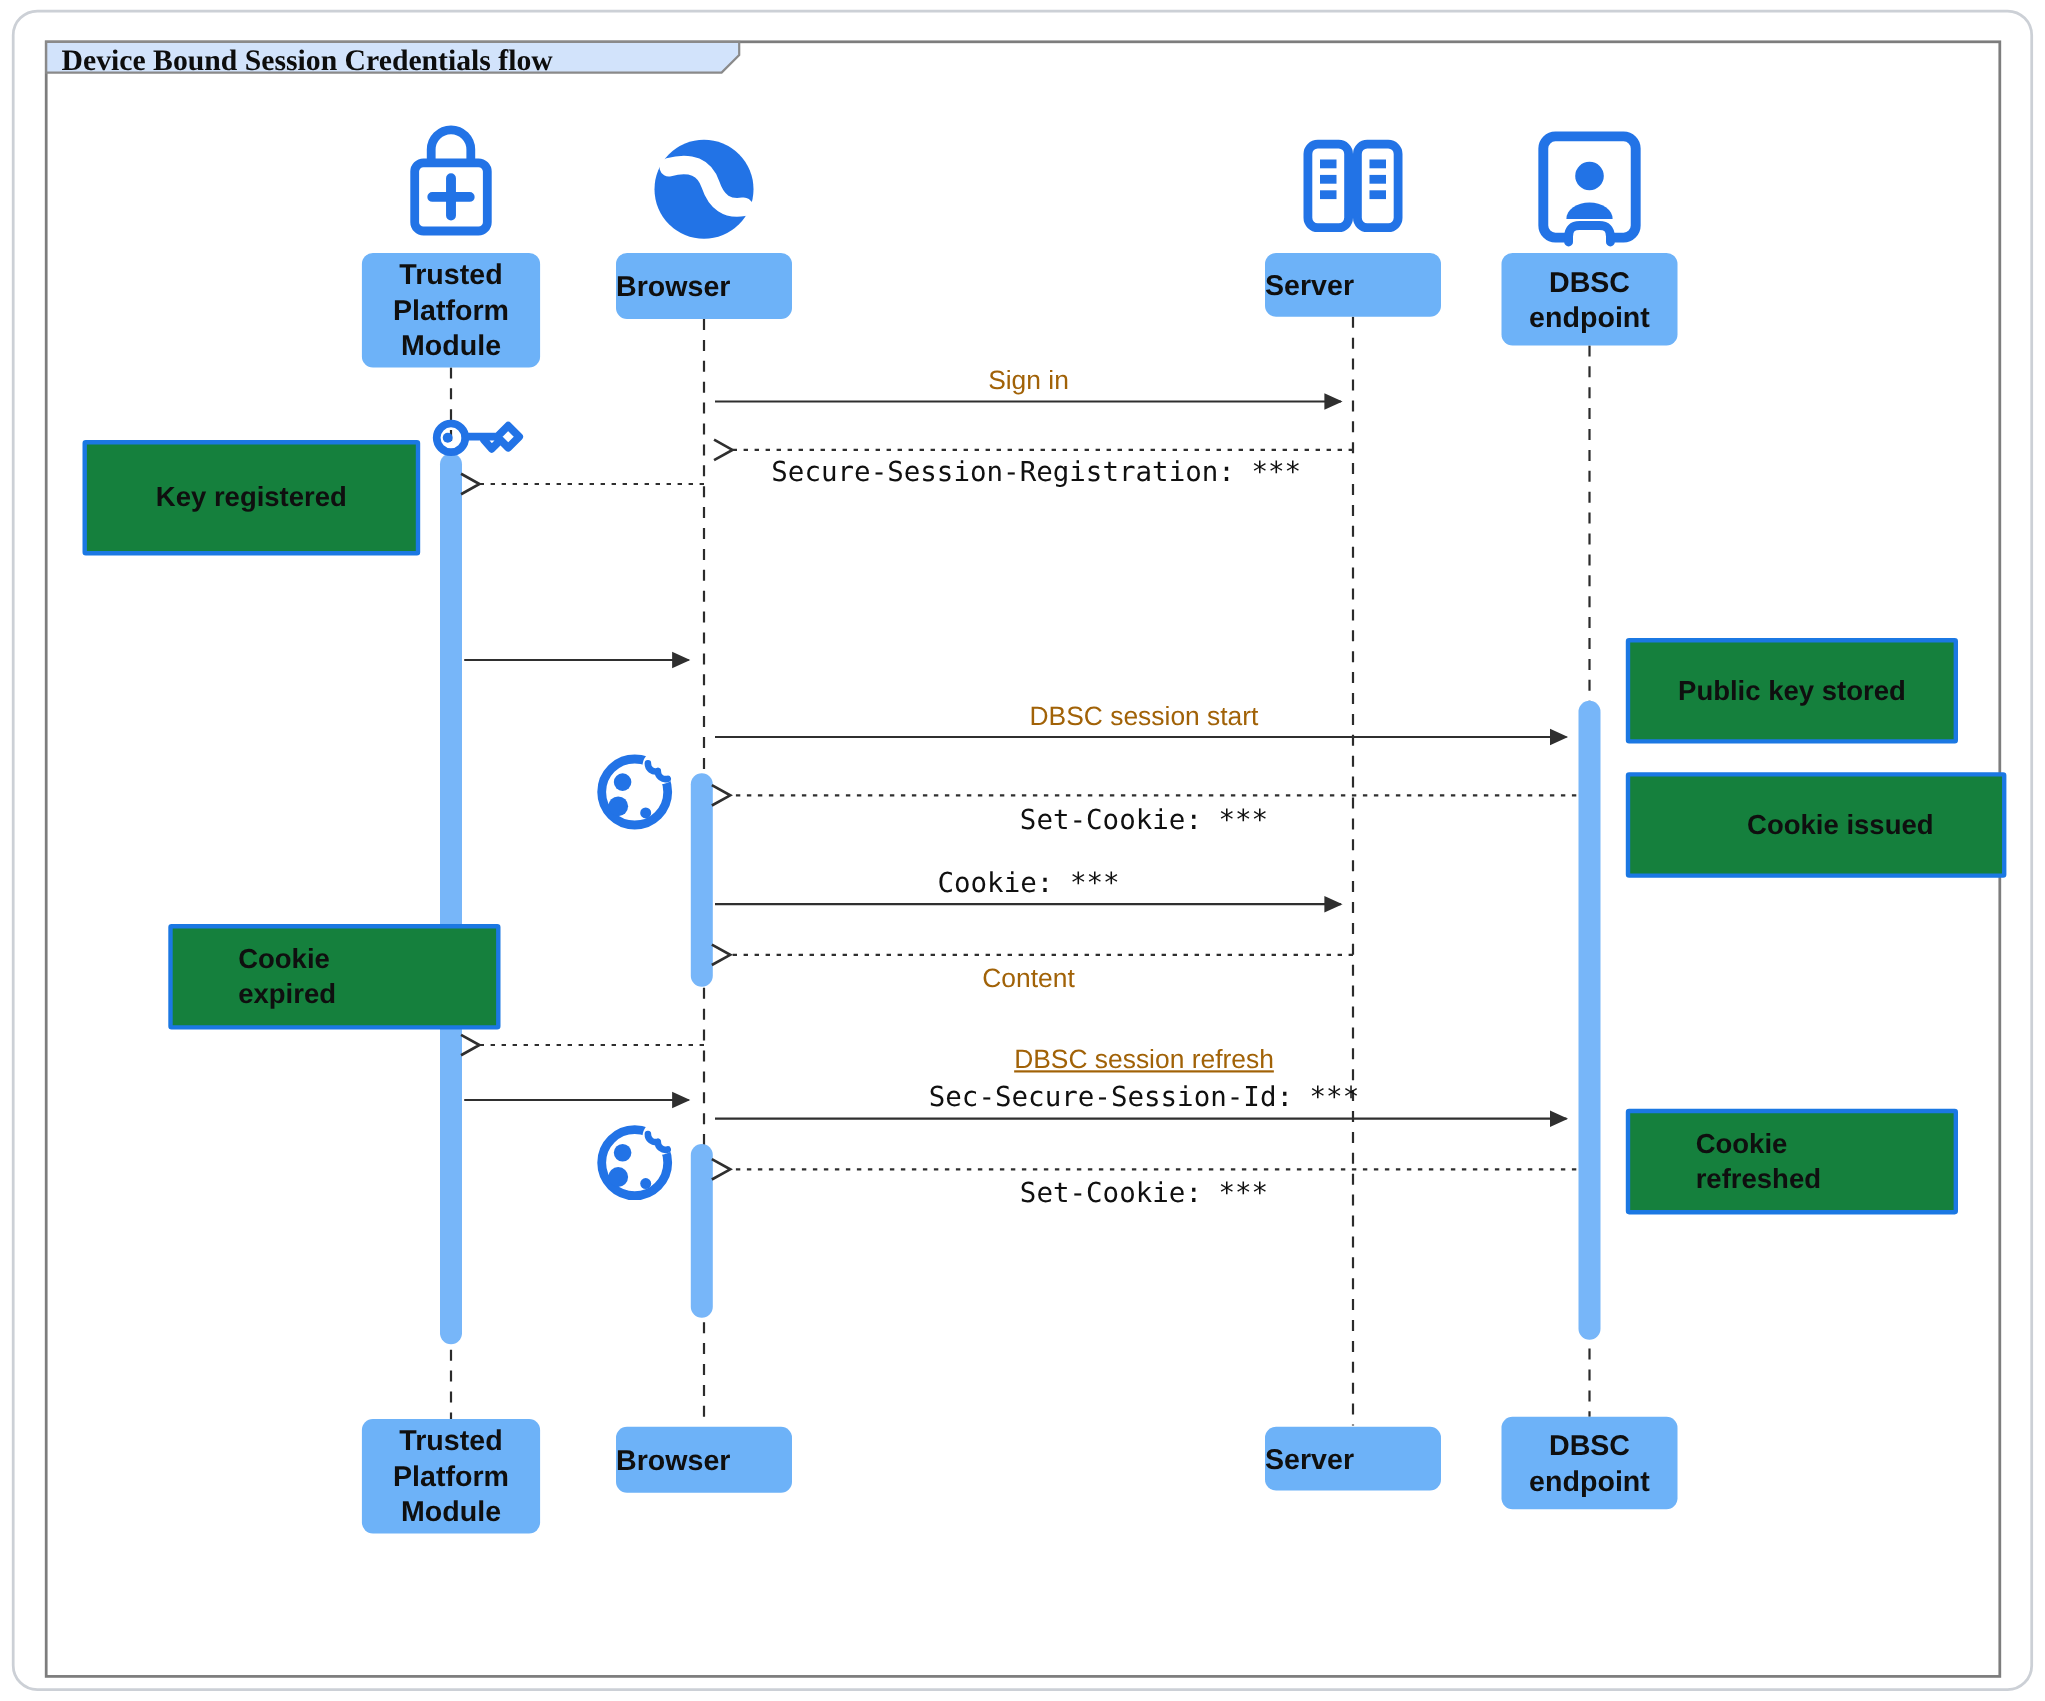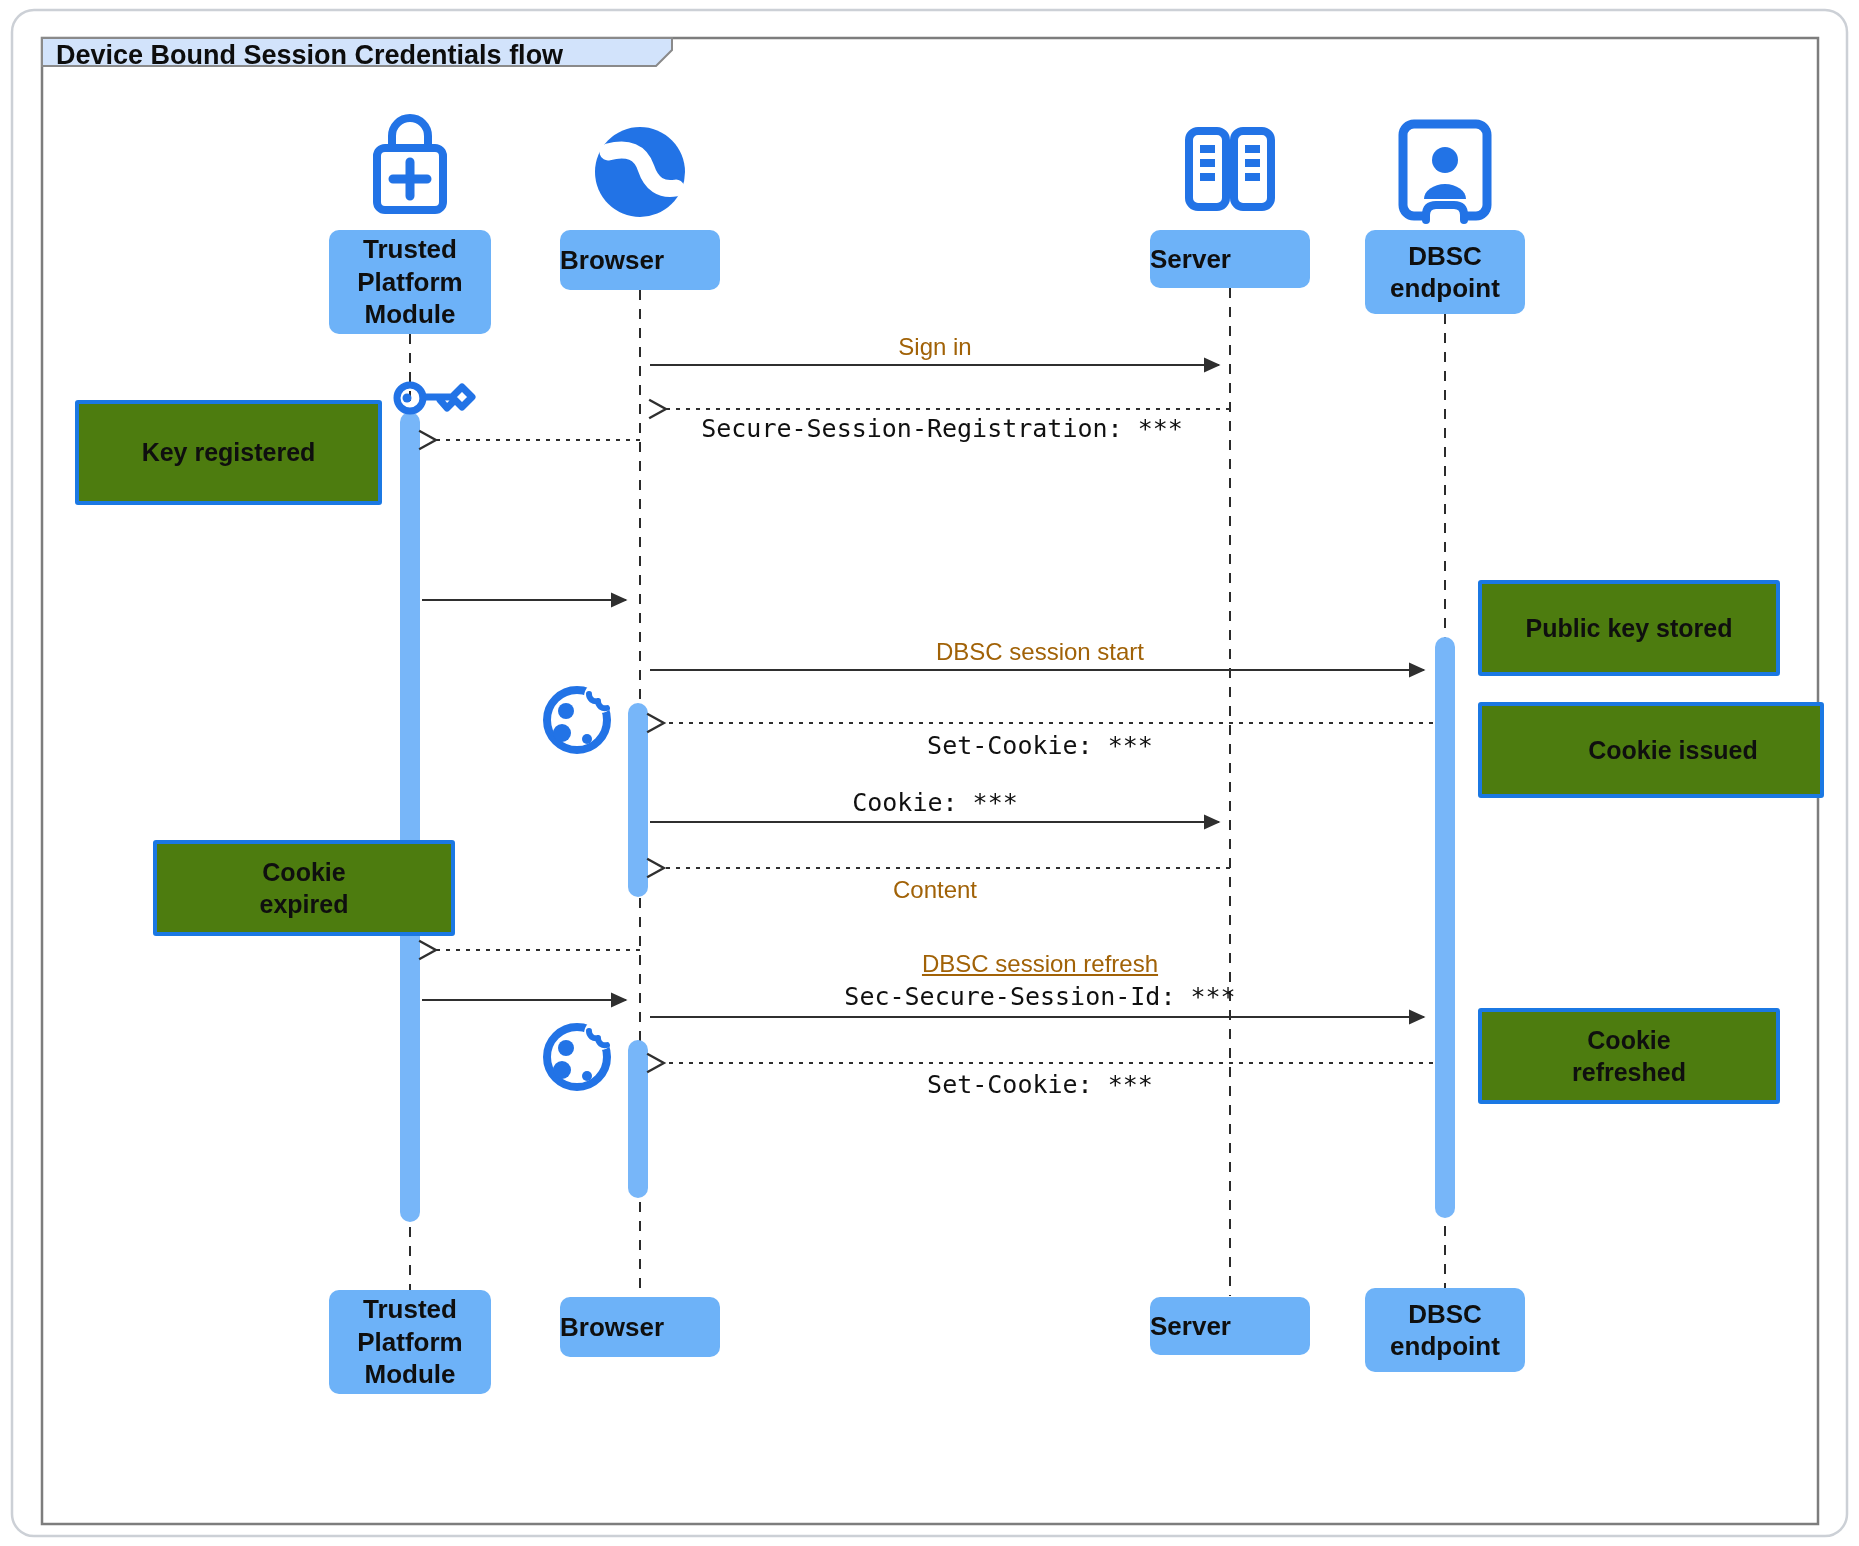--- a/index.html
+++ b/index.html
@@ -1,26 +1,26 @@
 <!DOCTYPE html>
 <html><head>
 <meta charset="utf-8">
 <style>
   html,body{margin:0;padding:0;background:#ffffff;}
   .stage{position:relative;width:1859px;height:1546px;background:#ffffff;overflow:hidden;
          font-family:"Liberation Sans",sans-serif;}
   .layer{position:absolute;left:0;top:0;width:1859px;height:1546px;}
 
-  .diagram-title{position:absolute;left:56px;top:40px;font-size:27px;font-weight:bold;color:#0d0d0d;white-space:nowrap;}
+  .diagram-title{position:absolute;left:56px;top:40px;font-size:27px;font-weight:bold;color:#0d0d0d;white-space:nowrap;font-family:Liberation Serif, serif;}
 
   .actor-label{position:absolute;background:#6db2f8;border-radius:10px;display:flex;align-items:center;justify-content:flex-start;
                text-align:center;font-weight:bold;font-size:26px;line-height:1.25;color:#0f0f0f;}
 
-  .note{position:absolute;background:#4d7c0f;border:4px solid #1b78e3;border-radius:3px;display:flex;align-items:center;
-        justify-content:center;text-align:center;font-weight:bold;font-size:25px;color:#0f0f0f;line-height:1.3;}
+  .note{position:absolute;background:#15803d;border:4px solid #1b78e3;border-radius:3px;display:flex;align-items:center;
+        justify-content:center;text-align:left;font-weight:bold;font-size:25px;color:#0f0f0f;line-height:1.3;}
   .note span{display:block;max-width:175px;}
   .note.nowrap span{max-width:none;white-space:nowrap;}
 
   .msg{position:absolute;transform:translateX(-50%);font-size:24px;color:#a16207;white-space:nowrap;}
   .msg.mono{font-family:"DejaVu Sans Mono",monospace;font-size:25px;color:#101010;}
 </style>
 </head>
 <body>
 
 <div class="stage">

